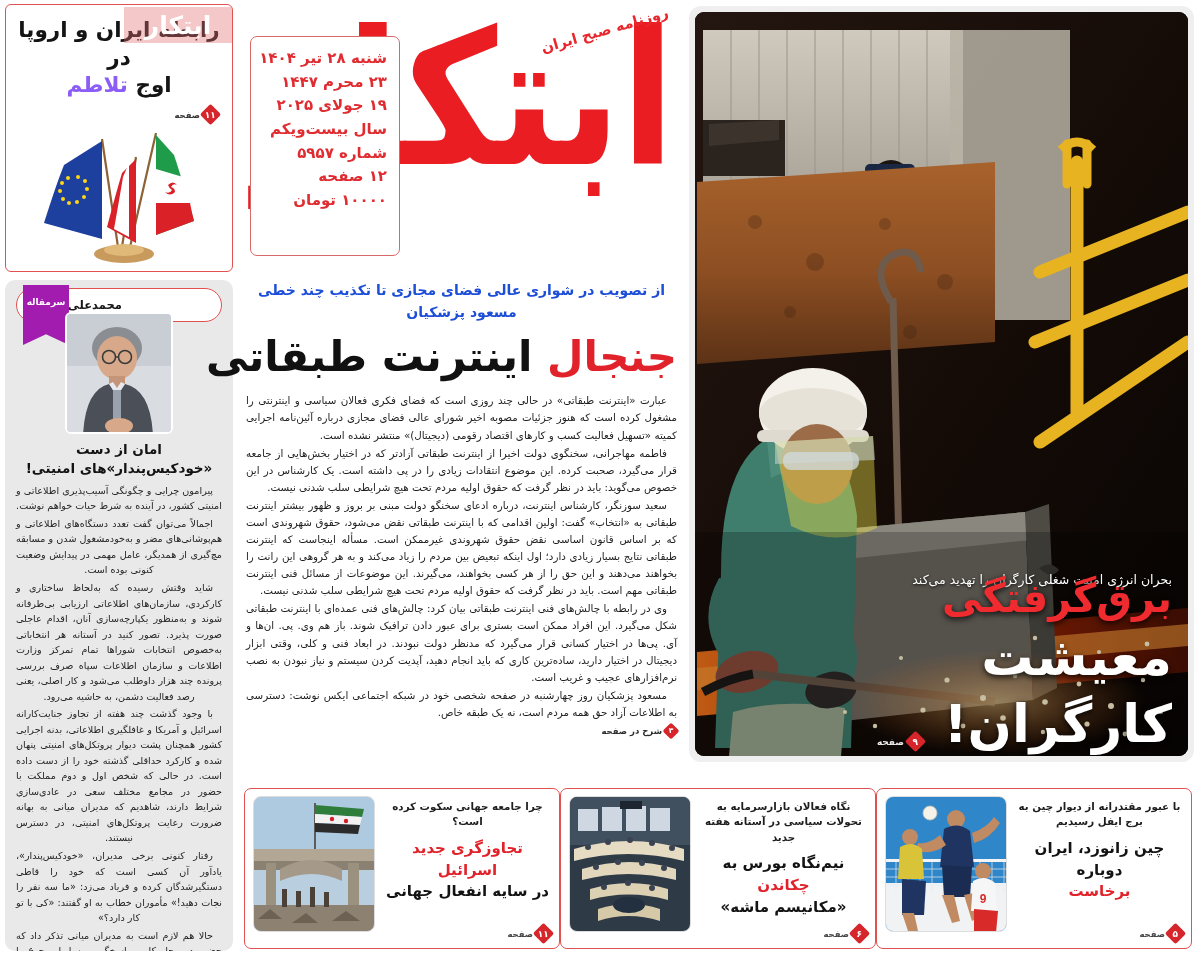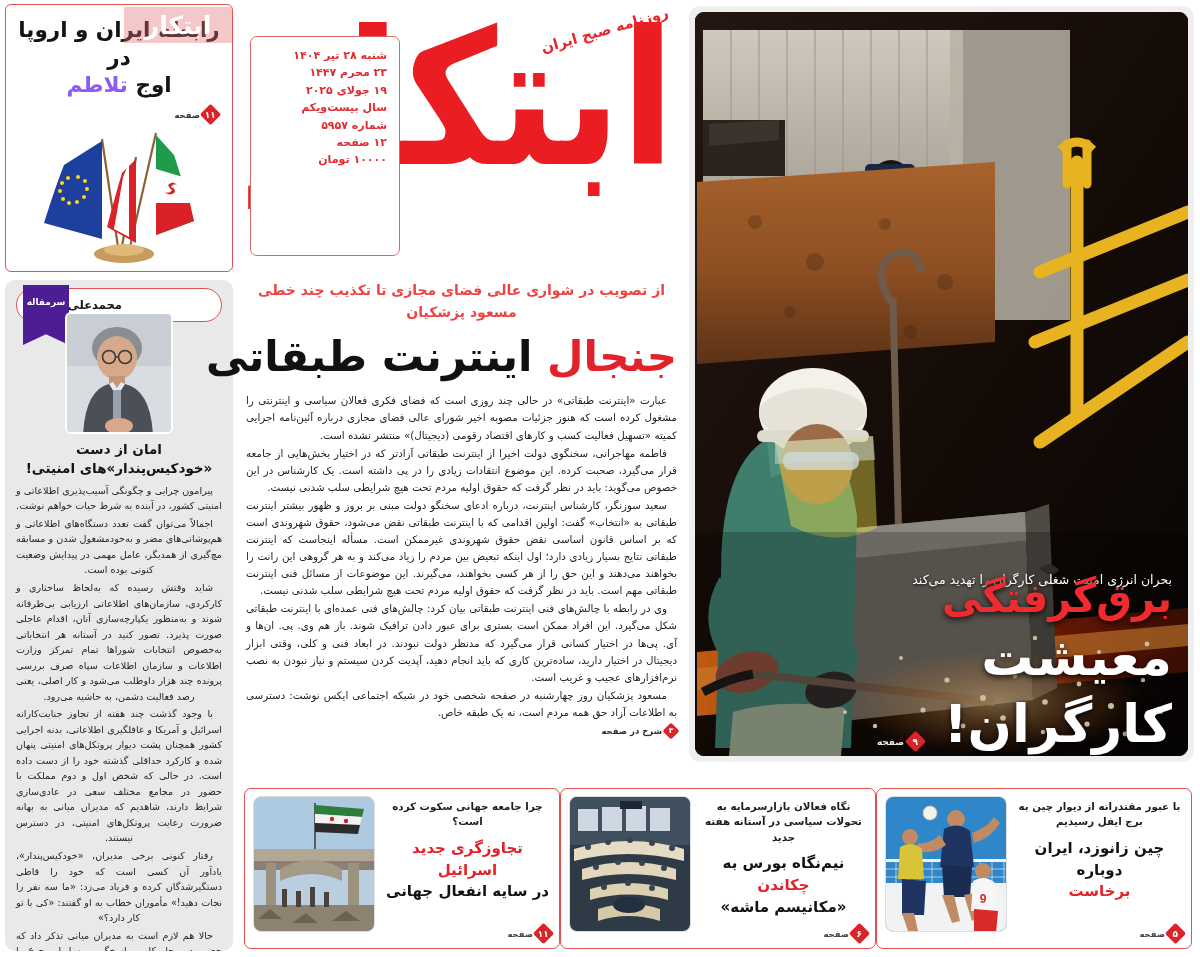--- a/index.html
+++ b/index.html
@@ -95,21 +95,21 @@
     display: flex; align-items: center;
     padding: 0 64px 0 12px;
   }
   .edit-author {
     font-size: 11.5px; font-weight: 800; color: #181818;
     margin-right: auto;
   }
   .ribbon {
     position: absolute; left: 6px; top: -4px;
     width: 46px; height: 60px;
-    background: #4c1d95;
+    background: #a21caf;
     clip-path: polygon(0 0, 100% 0, 100% 100%, 50% 82%, 0 100%);
     display: flex; align-items: flex-start; justify-content: center;
     padding-top: 12px;
   }
   .ribbon span {
     color: #fff; font-size: 9px; font-weight: 700;
     letter-spacing: -0.3px;
   }
   .edit-photo {
     width: 108px; height: 122px;
@@ -161,28 +161,28 @@
   }
   .date-box {
     position: absolute; left: 4px; top: 32px;
     width: 150px; height: 220px;
     border: 1.4px solid #d76a68;
     border-radius: 7px;
     background: #fff;
     padding: 10px 12px 0 10px;
   }
   .date-box div {
-    font-size: 11px; color: #e02c31; font-weight: 700;
+    font-size: 15px; color: #e02c31; font-weight: 700;
     line-height: 1.58; text-align: right;
     white-space: nowrap;
   }
 
   .lead-kicker {
     text-align: center; font-size: 14px; font-weight: 700;
-    color: #ef4444; line-height: 1.55; margin-top: 4px;
+    color: #1d4ed8; line-height: 1.55; margin-top: 4px;
   }
   .lead-head {
     text-align: center; margin-top: 10px;
     font-size: 42px; font-weight: 800; color: #111;
     line-height: 1.12; letter-spacing: -1px;
     white-space: nowrap;
   }
   .lead-head .hl { color: #e1222a; }
 
   .lead-body {

